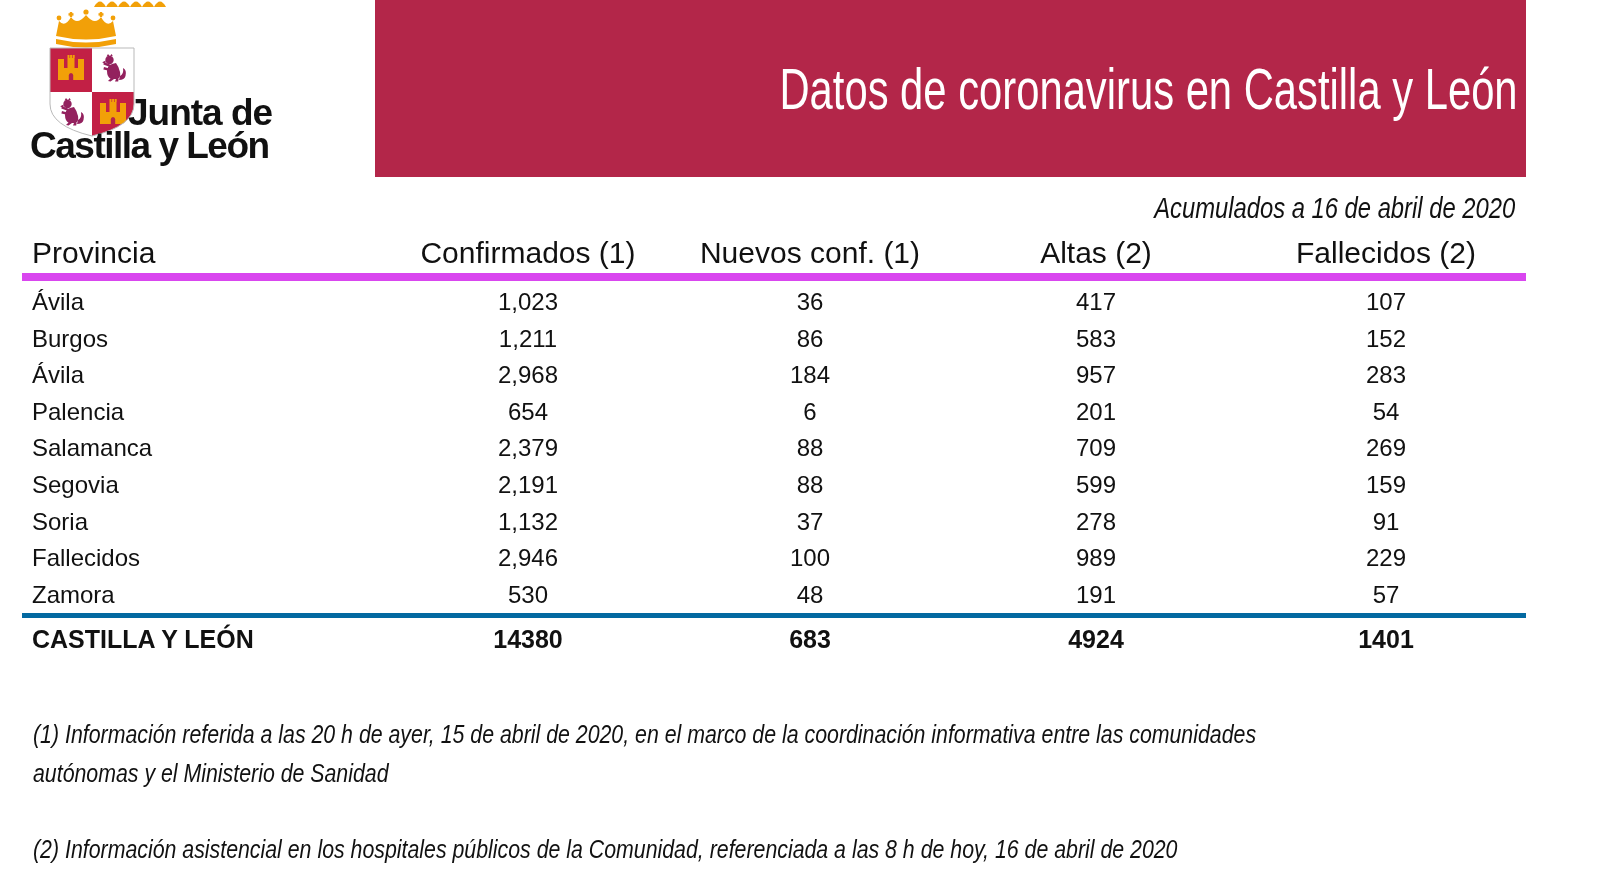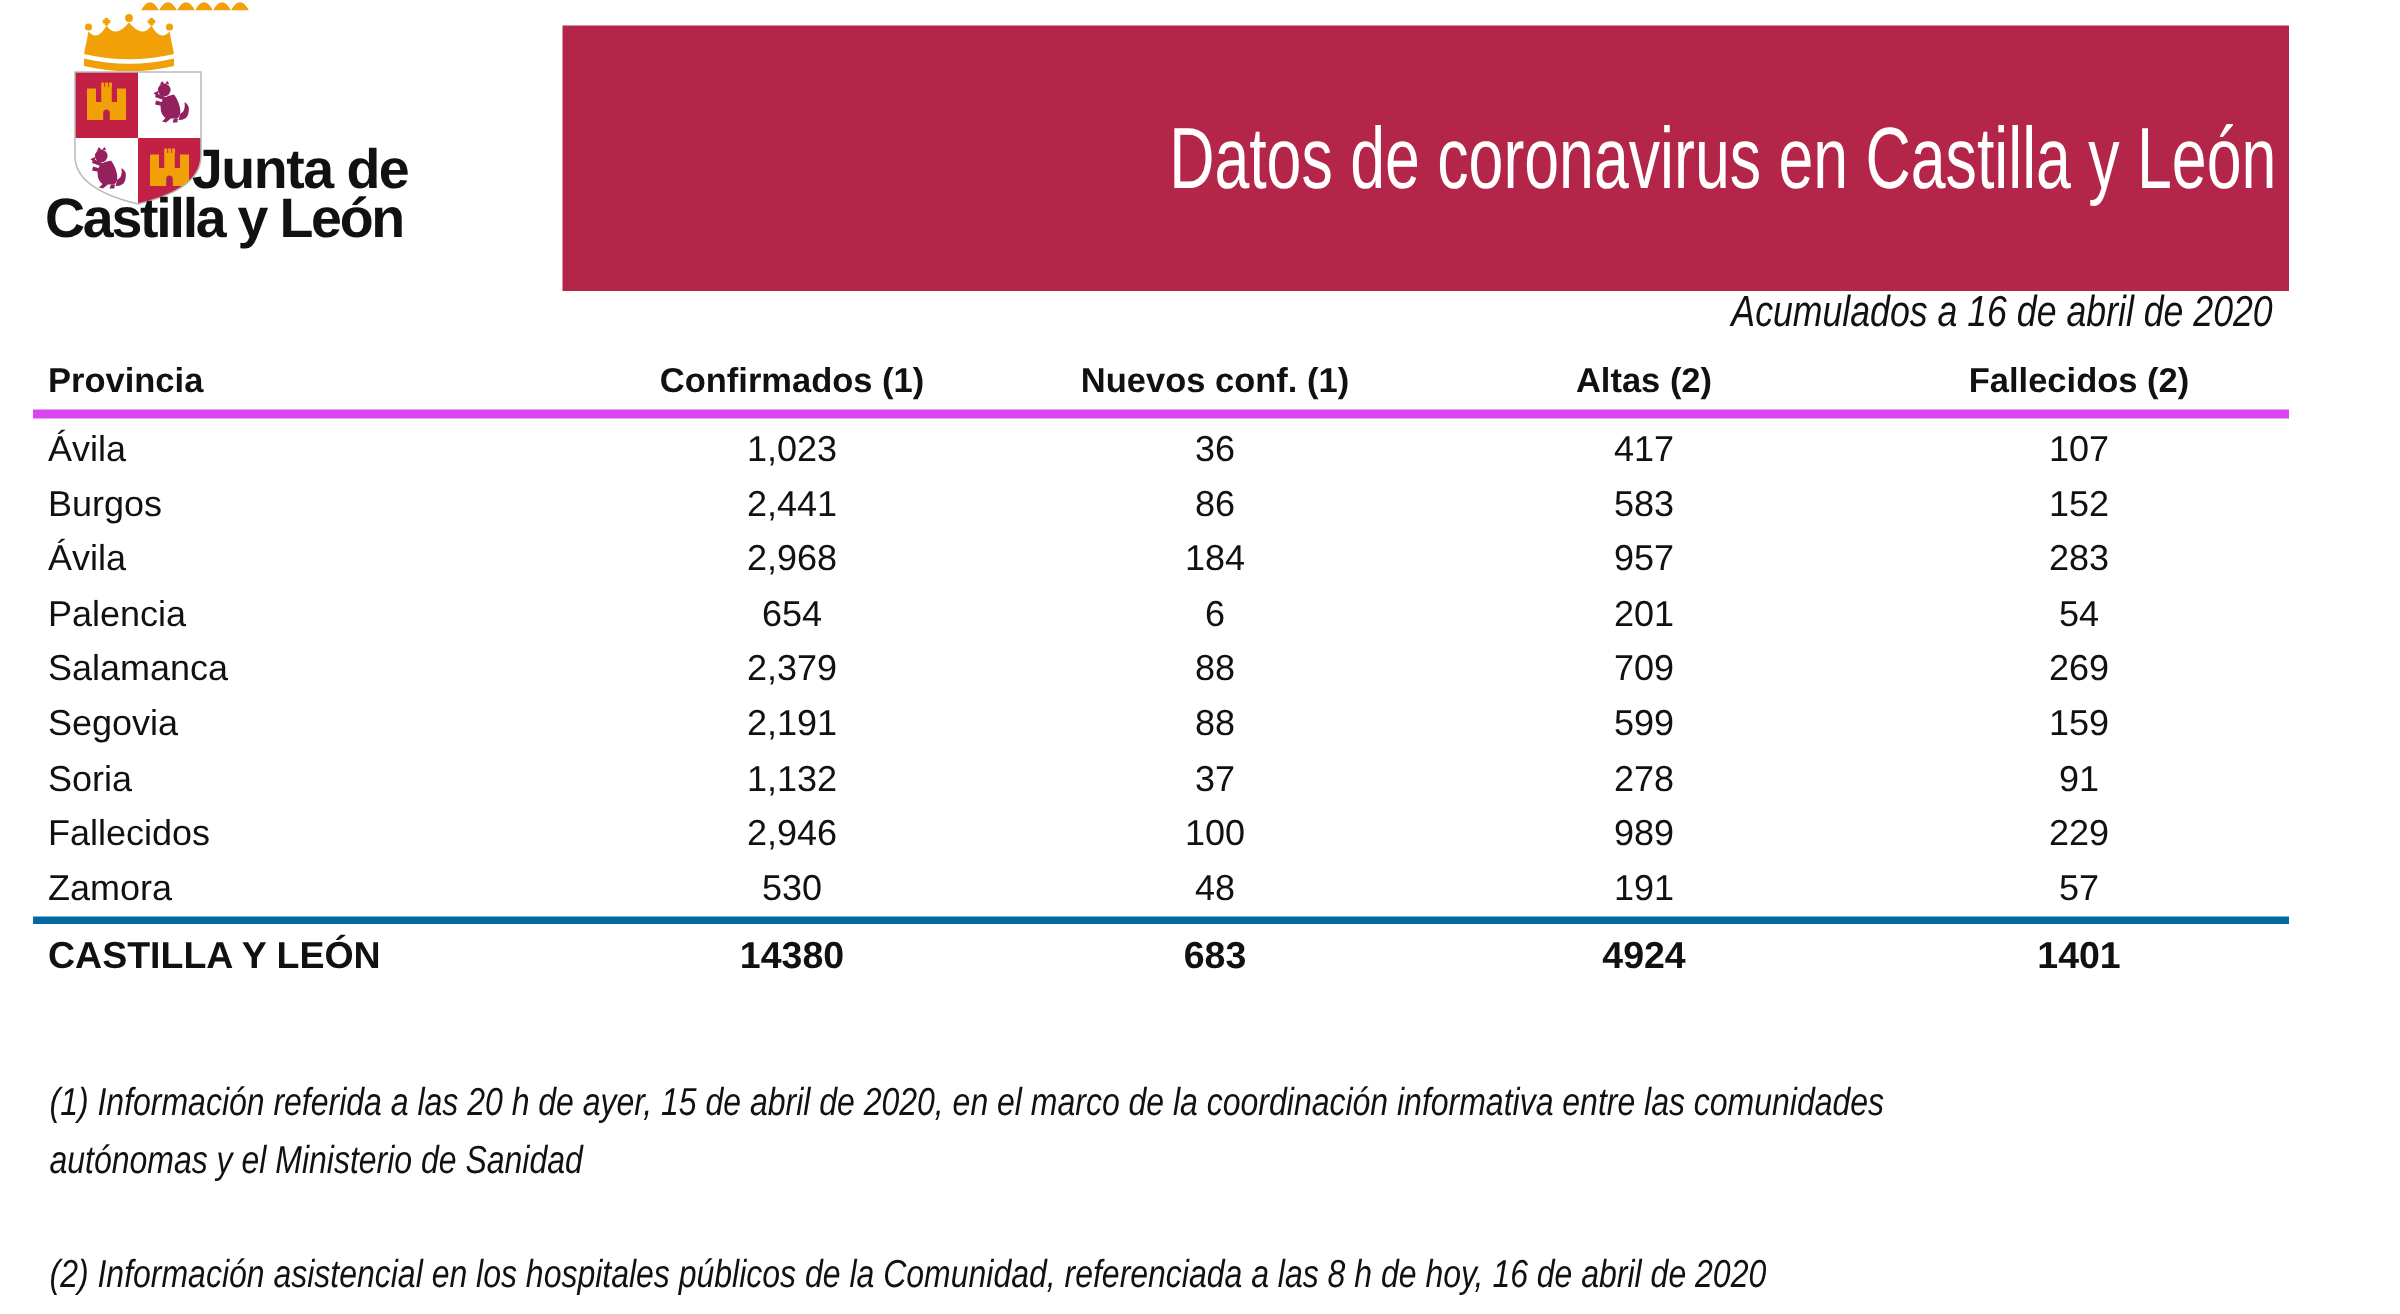--- a/index.html
+++ b/index.html
@@ -14,43 +14,43 @@
   .org-line1{
     position:absolute;left:128px;top:92px;
     font-size:37px;font-weight:bold;letter-spacing:-1px;white-space:nowrap;
   }
   .org-line2{
     position:absolute;left:30px;top:125px;
     font-size:37px;font-weight:bold;letter-spacing:-1.5px;white-space:nowrap;
   }
   
   .banner{
-    position:absolute;left:375px;top:17px;width:1151px;height:177px;
+    position:absolute;left:375px;top:0;width:1151px;height:177px;
     background:#B32649;
     display:flex;align-items:center;justify-content:flex-end;
   }
   .banner-title{
     color:#ffffff;font-size:58px;white-space:nowrap;
     transform:scaleX(0.72);transform-origin:100% 50%;
     padding-right:12px;
   }
   .subtitle{
     position:absolute;top:192px;right:85px;
     font-size:29px;font-style:italic;white-space:nowrap;
     transform:scaleX(0.82);transform-origin:100% 50%;
   }
   
   .datatable{position:absolute;left:22px;top:233px;width:1504px;}
   .thead,.trow,.ttotal{
     display:grid;
     grid-template-columns:360px 292px 272px 300px 280px;
   }
   .thead{
-    font-weight:bold;font-size:23px;height:40px;line-height:40px;
-    border-bottom:6px solid #d946ef;
+    font-weight:normal;font-size:30px;height:40px;line-height:40px;
+    border-bottom:8px solid #d946ef;
   }
   .trow{font-size:24px;height:36.6px;line-height:36.6px;}
   .tbody{border-bottom:5px solid #0369a1;padding-top:3px;}
   .ttotal{font-weight:bold;font-size:25px;height:42px;line-height:42px;}
   .c{text-align:center;}
   .c0{text-align:left;padding-left:10px;}
   
   .footnote{position:absolute;left:33px;font-size:26px;font-style:italic;}
   .fline{
     line-height:39px;white-space:nowrap;
@@ -149,21 +149,21 @@
   <div class="tbody">
     <div class="trow">
       <div class="c c0">Ávila</div>
       <div class="c">1,023</div>
       <div class="c">36</div>
       <div class="c">417</div>
       <div class="c">107</div>
     </div>
     <div class="trow">
       <div class="c c0">Burgos</div>
-      <div class="c">2,441</div>
+      <div class="c">1,211</div>
       <div class="c">86</div>
       <div class="c">583</div>
       <div class="c">152</div>
     </div>
     <div class="trow">
       <div class="c c0">Ávila</div>
       <div class="c">2,968</div>
       <div class="c">184</div>
       <div class="c">957</div>
       <div class="c">283</div>

